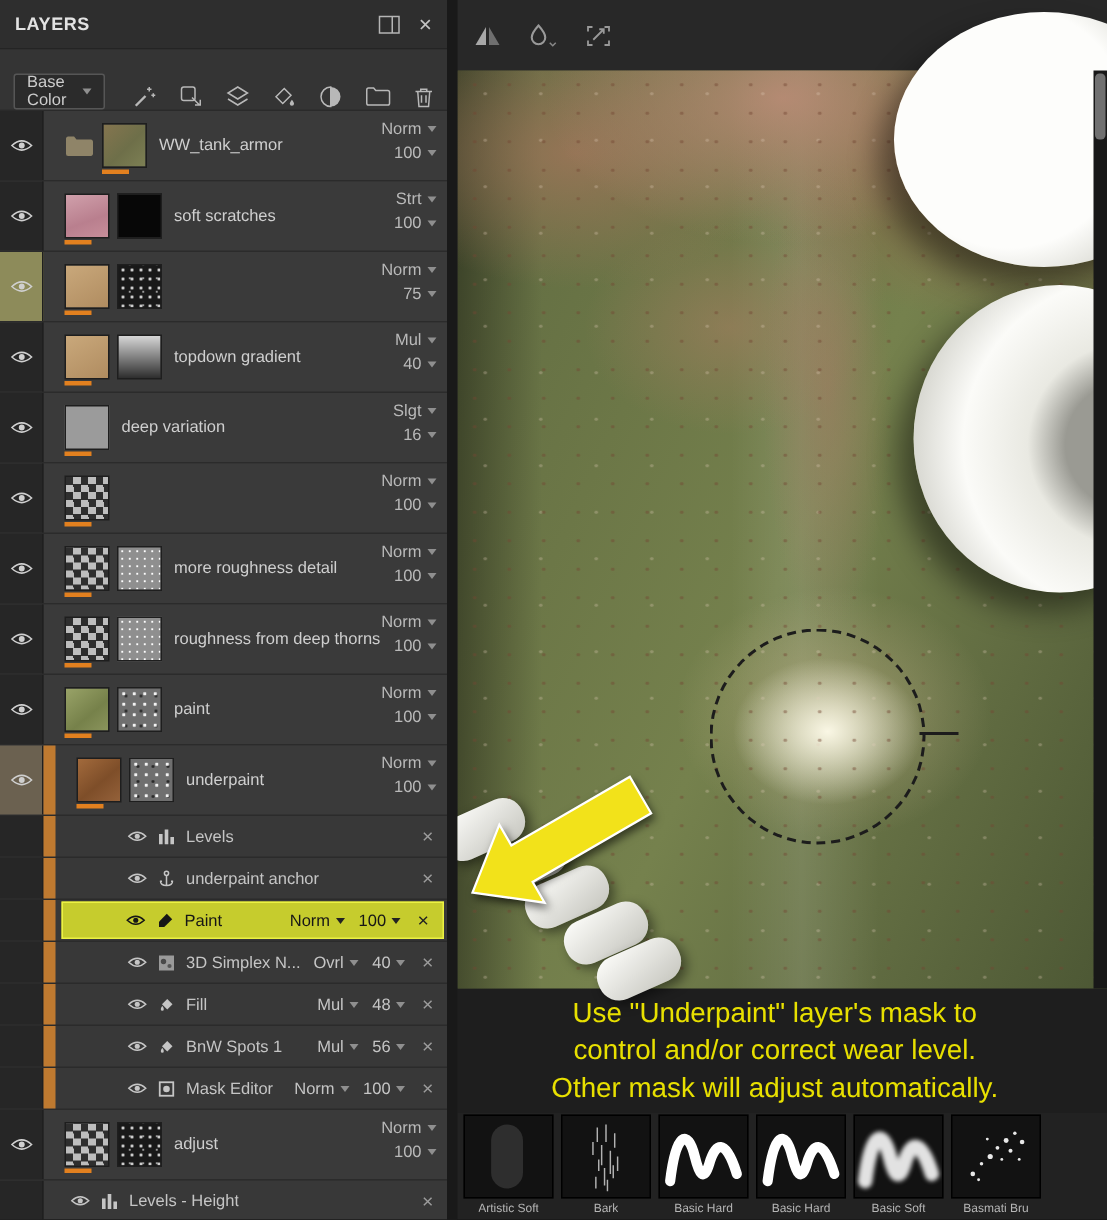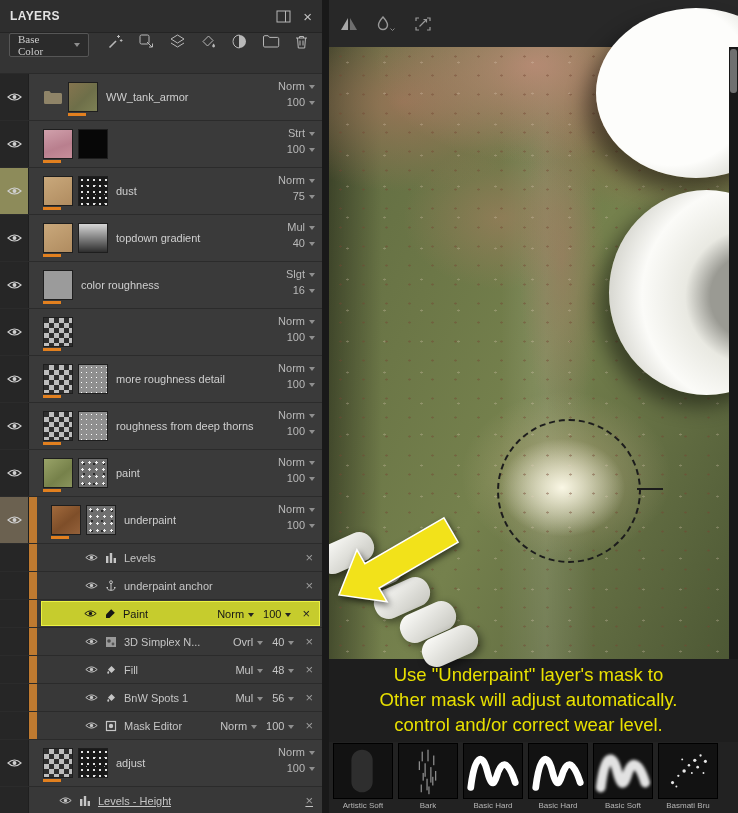--- a/index.html
+++ b/index.html
@@ -1,45 +1,45 @@
 <!DOCTYPE html>
 <html><head>
 <meta charset="utf-8">
 <style>
   html,body{margin:0;padding:0;background:#1a1a1a;font-family:"Liberation Sans",sans-serif;}
   .app{position:relative;width:738px;height:813px;display:flex;overflow:hidden;background:#1e1e1e;}
 
   
-  .layers-panel{width:322px;flex:none;display:flex;flex-direction:column;background:#333;}
+  .layers-panel{width:298px;flex:none;display:flex;flex-direction:column;background:#333;}
   .panel-header{height:32px;flex:none;background:#2e2e2e;display:flex;align-items:center;padding:0 10px;border-bottom:1px solid #242424;}
   .panel-title{font-size:12px;font-weight:bold;letter-spacing:.4px;color:#e3e3e3;flex:1;}
   .hdr-ic{margin-left:12px;display:flex;align-items:center;color:#b5b5b5;cursor:default;}
   .close-x{font-size:15px;color:#c2c2c2;line-height:1;}
-  .panel-toolbar{height:40px;flex:none;display:flex;align-items:flex-start;padding:0 9px;background:#343434;border-bottom:1px solid #2a2a2a;font-family:Liberation Serif, serif;}
+  .panel-toolbar{height:40px;flex:none;display:flex;align-items:flex-end;padding:0 9px;background:#343434;border-bottom:1px solid #2a2a2a;}
   .dropdown{height:22px;background:#2b2b2b;border:1px solid #565656;border-radius:2px;color:#ccc;font-size:11px;display:flex;align-items:center;gap:7px;padding:0 8px;}
   .tool-icons{display:flex;gap:14px;margin-left:18px;align-items:center;flex:1;justify-content:space-between;padding-right:4px;}
   .tool-icons span{display:flex;align-items:center;}
   .layer-list{flex:1;overflow:hidden;background:#303030;}
 
   .layer-row{height:46px;position:relative;display:flex;align-items:center;background:#3a3a3a;border-bottom:1px solid #2b2b2b;}
   .eye-cell{width:28px;align-self:stretch;background:#262626;display:flex;align-items:center;justify-content:center;border-right:1px solid #1f1f1f;flex:none;color:#cfcfcf;}
   .strip{width:8px;align-self:stretch;background:#bf7a30;flex:none;}
   .thumbs{display:flex;align-items:center;gap:5px;margin-left:14px;}
   .folder-glyph{display:flex;align-items:center;}
   .thumbwrap{position:relative;width:30px;height:30px;display:block;}
   .thumb{width:30px;height:30px;display:block;border:1px solid #1e1e1e;box-sizing:border-box;}
   .chanbar{position:absolute;left:0;top:31px;width:18px;height:3px;background:#e2801f;}
   .lname{margin-left:8px;font-size:11px;color:#cfcfcf;flex:1;white-space:nowrap;overflow:hidden;}
   .bo{position:absolute;right:7px;top:6px;display:flex;flex-direction:column;align-items:flex-end;gap:4px;font-size:11px;color:#b9b9b9;}
   .chev{display:inline-block;width:0;height:0;border-left:3.5px solid transparent;border-right:3.5px solid transparent;border-top:4px solid #8f8f8f;margin-left:4px;vertical-align:middle;}
 
   .effect-row{height:27px;display:flex;background:#383838;border-bottom:1px solid #2b2b2b;}
   .fx-gutter{width:28px;}
   .fx-main{flex:1;display:flex;align-items:center;gap:7px;font-size:11px;color:#c5c5c5;padding-left:48px;min-width:0;}
-  .fx-main.shallow{padding-left:30px;text-decoration:underline;}
+  .fx-main.shallow{padding-left:18px;}
   .fx-main.sel{background:#c6cc2d;border:1px solid #ecf243;margin:1px 2px 1px 4px;padding-left:42px;color:#161616;}
   .fx-main.sel .chev{border-top-color:#222;}
   .fx-eye,.fx-ic{display:flex;align-items:center;flex:none;}
   .fx-name{white-space:nowrap;overflow:hidden;}
   .fx-bo{margin-left:auto;display:flex;align-items:center;gap:9px;flex:none;}
   .fx-x{color:#9c9c9c;font-size:13px;margin:0 9px 0 2px;line-height:1;}
   .fx-main.sel .fx-x{color:#222;}
 
   
   .t-armor{background:linear-gradient(135deg,#85754f,#6e6f49 55%,#7d8054);}
@@ -192,20 +192,21 @@
           </div>
           <div class="thumbs">
             <span class="thumbwrap">
               <span class="thumb t-pink"></span>
               <span class="chanbar"></span>
             </span>
             <span class="thumbwrap">
               <span class="thumb t-black"></span>
             </span>
           </div>
+          <div class="lname">soft scratches</div>
           <div class="bo">
             <span><span>Strt</span><span class="chev"></span></span>
             <span><span>100</span><span class="chev"></span></span>
           </div>
         </div>
         <div class="layer-row">
           <div class="eye-cell" style="background: rgb(141, 139, 90);">
             <svg width="15" height="10" viewBox="0 0 16 10">
               <path d="M1 5 Q8 -1.5 15 5 Q8 11.5 1 5Z" fill="none" stroke="currentColor" stroke-width="1.1"></path>
               <circle cx="8" cy="5" r="2.1" fill="currentColor"></circle>
@@ -213,21 +214,20 @@
           </div>
           <div class="thumbs">
             <span class="thumbwrap">
               <span class="thumb t-tan"></span>
               <span class="chanbar"></span>
             </span>
             <span class="thumbwrap">
               <span class="thumb t-speckle"></span>
             </span>
           </div>
-          <div class="lname">dust</div>
           <div class="bo">
             <span><span>Norm</span><span class="chev"></span></span>
             <span><span>75</span><span class="chev"></span></span>
           </div>
         </div>
         <div class="layer-row">
           <div class="eye-cell">
             <svg width="15" height="10" viewBox="0 0 16 10">
               <path d="M1 5 Q8 -1.5 15 5 Q8 11.5 1 5Z" fill="none" stroke="currentColor" stroke-width="1.1"></path>
               <circle cx="8" cy="5" r="2.1" fill="currentColor"></circle>
@@ -254,21 +254,21 @@
               <path d="M1 5 Q8 -1.5 15 5 Q8 11.5 1 5Z" fill="none" stroke="currentColor" stroke-width="1.1"></path>
               <circle cx="8" cy="5" r="2.1" fill="currentColor"></circle>
             </svg>
           </div>
           <div class="thumbs">
             <span class="thumbwrap">
               <span class="thumb t-gray"></span>
               <span class="chanbar"></span>
             </span>
           </div>
-          <div class="lname">color roughness</div>
+          <div class="lname">deep variation</div>
           <div class="bo">
             <span><span>Slgt</span><span class="chev"></span></span>
             <span><span>16</span><span class="chev"></span></span>
           </div>
         </div>
         <div class="layer-row">
           <div class="eye-cell">
             <svg width="15" height="10" viewBox="0 0 16 10">
               <path d="M1 5 Q8 -1.5 15 5 Q8 11.5 1 5Z" fill="none" stroke="currentColor" stroke-width="1.1"></path>
               <circle cx="8" cy="5" r="2.1" fill="currentColor"></circle>
@@ -623,22 +623,22 @@
 
     <div class="sel-circle"></div>
     <div class="sel-tick"></div>
 
     <svg class="big-arrow" width="135" height="115" viewBox="0 0 135 115">
       <polygon points="112.9,17.8 33.9,63.6 25.9,49.8 8,95 56.1,101.8 48.1,88 127.1,42.2" fill="#f2e21a" stroke="#ffffff" stroke-width="1.5"></polygon>
     </svg>
 
     <div class="note" style="color: rgb(232, 224, 0);">
       <div>Use "Underpaint" layer's mask to</div>
+      <div>control and/or correct wear level.</div>
       <div>Other mask will adjust automatically.</div>
-      <div>control and/or correct wear level.</div>
     </div>
 
     <div class="shelf">
         <div class="brush">
           <div class="brush-thumb">
             <svg width="60" height="56" viewBox="0 0 60 56">
               <rect x="18" y="6" width="22" height="44" rx="11" fill="#4a4a4a" opacity="0.5"></rect>
             </svg>
           </div>
           <div class="brush-label">Artistic Soft</div>

